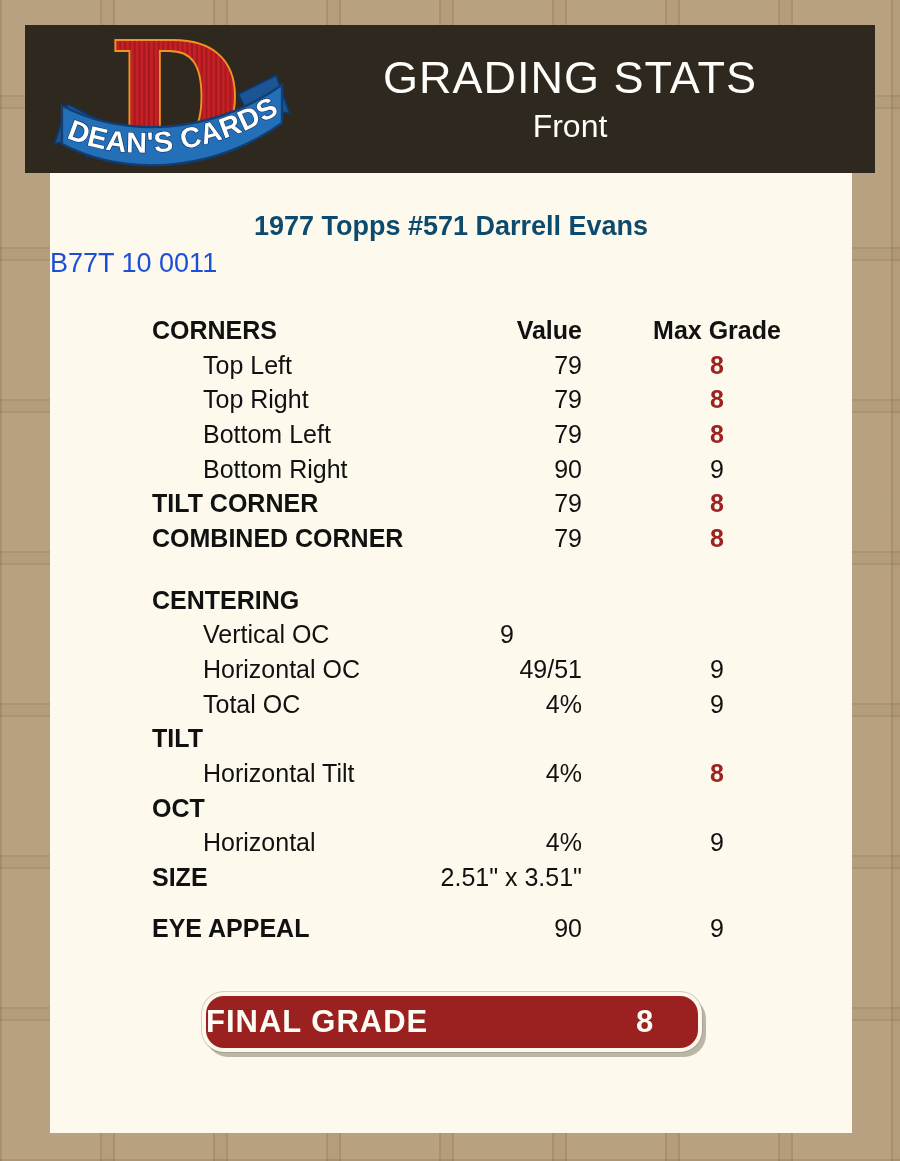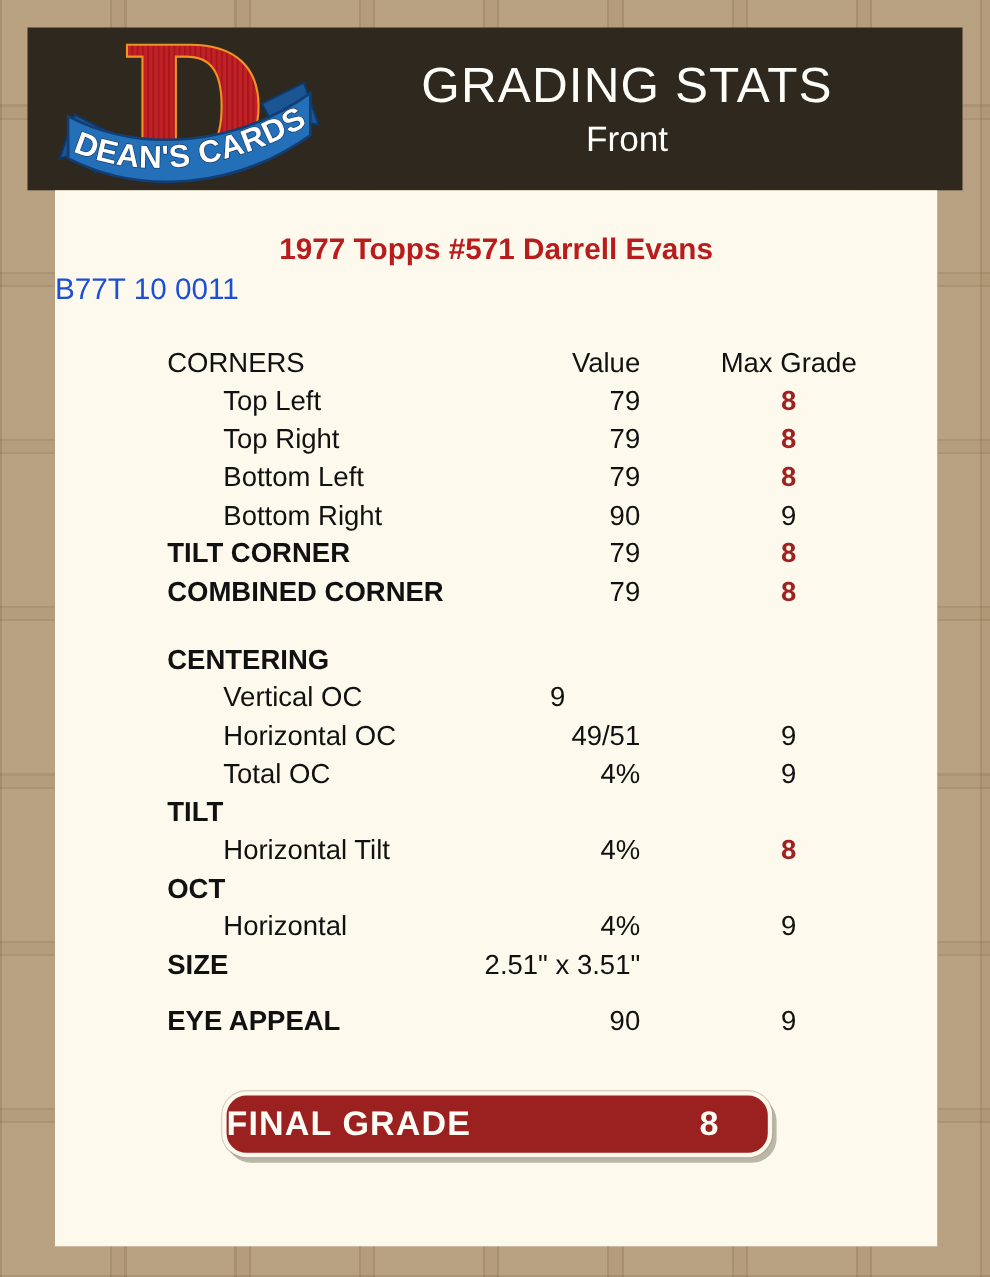--- a/index.html
+++ b/index.html
@@ -20,31 +20,31 @@
     position:absolute;left:270px;right:30px;top:0;bottom:0;
     display:flex;flex-direction:column;align-items:center;justify-content:center;
     color:#fdfdfa;
   }
   .header-title{font-size:45px;letter-spacing:1px;line-height:1.1;}
   .header-subtitle{font-size:32px;margin-top:6px;}
   .panel{
     position:absolute;left:50px;top:173px;width:802px;height:960px;
     background:#fdf9ec;
   }
-  .card-title{margin-top:38px;text-align:center;font-size:27px;font-weight:bold;color:#b91c1c;}
+  .card-title{margin-top:38px;text-align:center;font-size:27px;font-weight:bold;color:#0c4a6e;}
   .card-serial{margin-top:6px;text-align:left;font-size:27px;color:#1d4ed8;}
   .grades{margin:34px 0 0 102px;font-size:25px;color:#111;}
   .grow{
     display:grid;grid-template-columns:280px 150px 270px;
     height:34.7px;align-items:center;
   }
   .grow .lbl{text-align:left;white-space:nowrap;}
   .grow .val{text-align:right;}
   .grow .mg{text-align:center;}
-  .grow.head .lbl,.grow.head .val,.grow.head .mg{font-weight:normal;}
+  .grow.head .lbl,.grow.head .val,.grow.head .mg{font-weight:bold;}
   .grow.section .lbl{font-weight:bold;}
   .grow.sub .lbl{padding-left:51px;}
   .mg.red{color:#9e2222;font-weight:bold;}
   .gap1{height:27px;}
   .gap2{height:16px;}
   .final-btn{
     position:absolute;left:152px;top:819px;width:492px;height:52px;
     background:#9b2020;
     border:4px solid #fcf8ec;border-radius:22px;
     box-shadow:4px 5px 0 rgba(133,127,110,0.55), 0 0 0 1px rgba(170,163,145,0.5);

